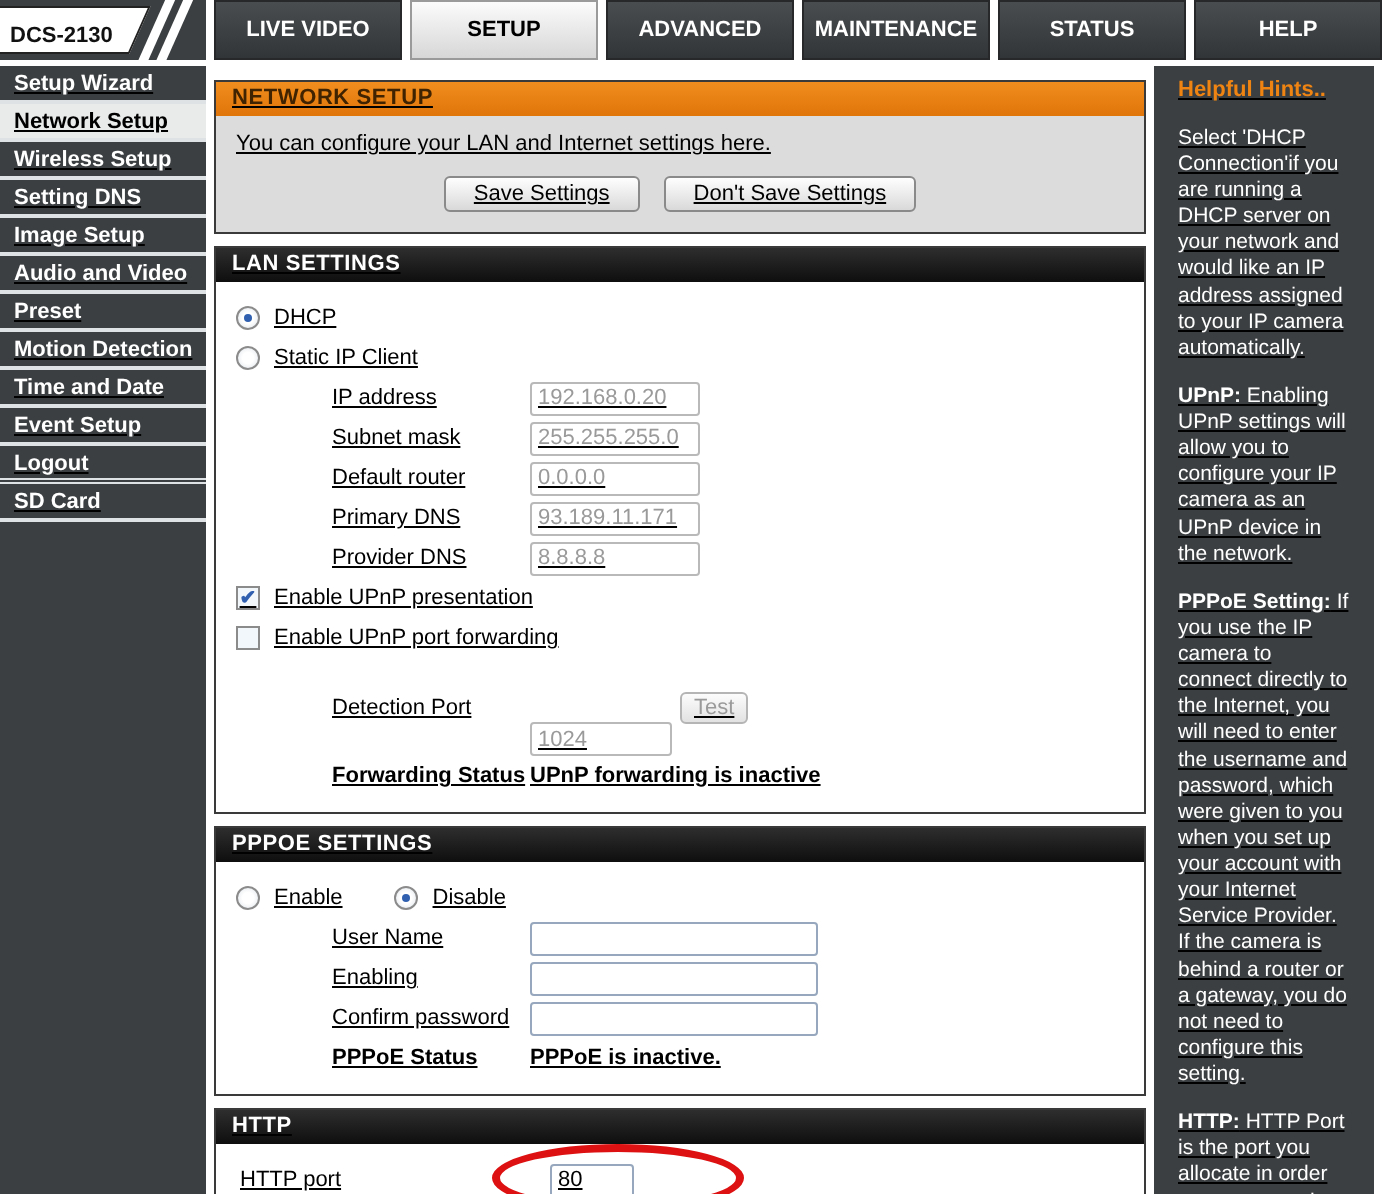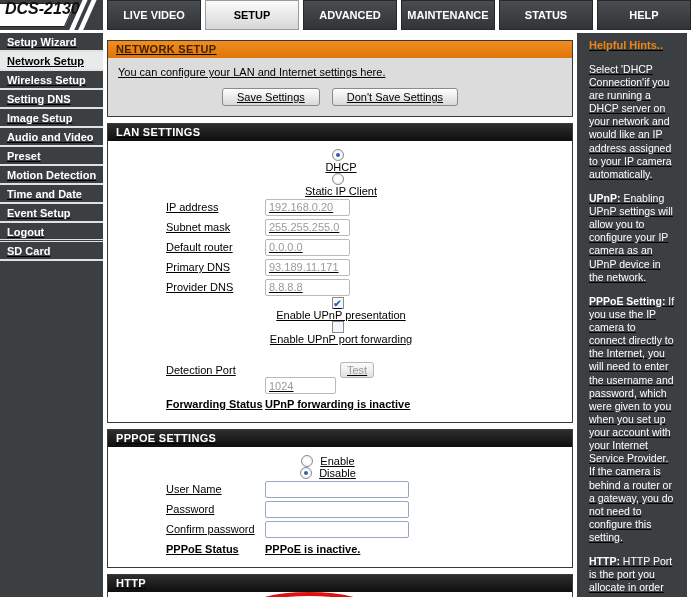--- a/index.html
+++ b/index.html
@@ -4,22 +4,22 @@
 <style>
   * { margin:0; padding:0; box-sizing:border-box; }
   html,body { width:691px; height:597px; overflow:hidden; background:#fff;
               font-family:"Liberation Sans", sans-serif; font-size:11px; color:#000; }
 
   
   .topnav { display:flex; height:30px; background:#fff; gap:4px; }
   .logo-block { width:103px; background:#3c3f41; position:relative; overflow:hidden; flex:none; }
   .logo-plate { position:absolute; left:-8px; top:3px; width:78px; height:24px; background:#fff;
                 transform:skewX(-24deg); border:1px solid #222; }
-  .logo-text { position:absolute; left:5px; top:0; font-style:italic; font-weight:bold;
-               font-size:16px; color:#111; }
+  .logo-text { position:absolute; left:5px; top:12px; font-weight:bold;
+               font-size:11px; color:#111; }
   .logo-stripes { position:absolute; right:14px; top:0; height:30px; display:flex; gap:4px; }
   .logo-stripes i { display:block; width:5px; height:34px; background:#fff; transform:skewX(-24deg); }
   .tab { flex:1; background:linear-gradient(#4a4d4f,#323537); color:#fff; font-weight:bold;
          display:flex; align-items:center; justify-content:center; cursor:pointer;
          border:1px solid #26282a; }
   .tab.active { background:linear-gradient(#fbfbfb,#d7d7d7); color:#000; border-color:#9a9a9a; }
 
   
   .cols { display:flex; margin-top:3px; height:564px; gap:4px;text-decoration:underline; }
 
@@ -37,21 +37,21 @@
               background:linear-gradient(#2e2e2e,#0e0e0e); letter-spacing:.3px; }
   .sec-head.orange { background:linear-gradient(#f18d1e,#e0750a); color:#402300; }
   .desc-box { background:#dcdcdc; padding:8px 10px 10px; }
   .btn-row { display:flex; justify-content:center; gap:12px; margin-top:10px; }
   .btn { font-family:"Liberation Sans",sans-serif; font-size:11px; padding:2px 14px;
          background:linear-gradient(#fefefe,#d9d9d9); border:1px solid #8a8a8a; border-radius:3px;
          cursor:pointer; }
   .sec-body { padding:8px 8px 8px 10px; }
 
   .row { display:flex; align-items:center; min-height:20px; }
-  .ctl-row { padding-left:0;flex-direction:column; }
+  .ctl-row { padding-left:0; }
   .field-row { padding-left:48px; }
   .field-row .flabel { width:99px; flex:none; }
   .radio { width:12px; height:12px; border-radius:50%; border:1px solid #8b8b8b; flex:none;
            background:radial-gradient(#ffffff 40%,#dde3e8); position:relative; margin-right:7px;
            cursor:pointer; }
   .radio.checked::after { content:""; position:absolute; left:3px; top:3px; width:4px; height:4px;
            border-radius:50%; background:#2f5fae; }
   .checkbox { width:12px; height:12px; border:1px solid #8b8b8b; background:#f2f7fb; flex:none;
            margin-right:7px; cursor:pointer; text-align:center; line-height:10px; }
   .checkbox .glyph { color:#2f5fae; font-size:10px; font-weight:bold; }
@@ -202,21 +202,21 @@
           <span class="inline-gap">
             <span class="radio checked"></span>
             <span>Disable</span>
           </span>
         </div>
         <div class="row field-row">
           <span class="flabel">User Name</span>
           <input class="txt w144" style="">
         </div>
         <div class="row field-row">
-          <span class="flabel">Password</span>
+          <span class="flabel">Enabling</span>
           <input class="txt w144" style="">
         </div>
         <div class="row field-row">
           <span class="flabel">Confirm password</span>
           <input class="txt w144" style="">
         </div>
         <div class="row field-row">
           <span class="flabel bold">PPPoE Status</span>
           <span class="status-val">PPPoE is inactive.</span>
         </div>

